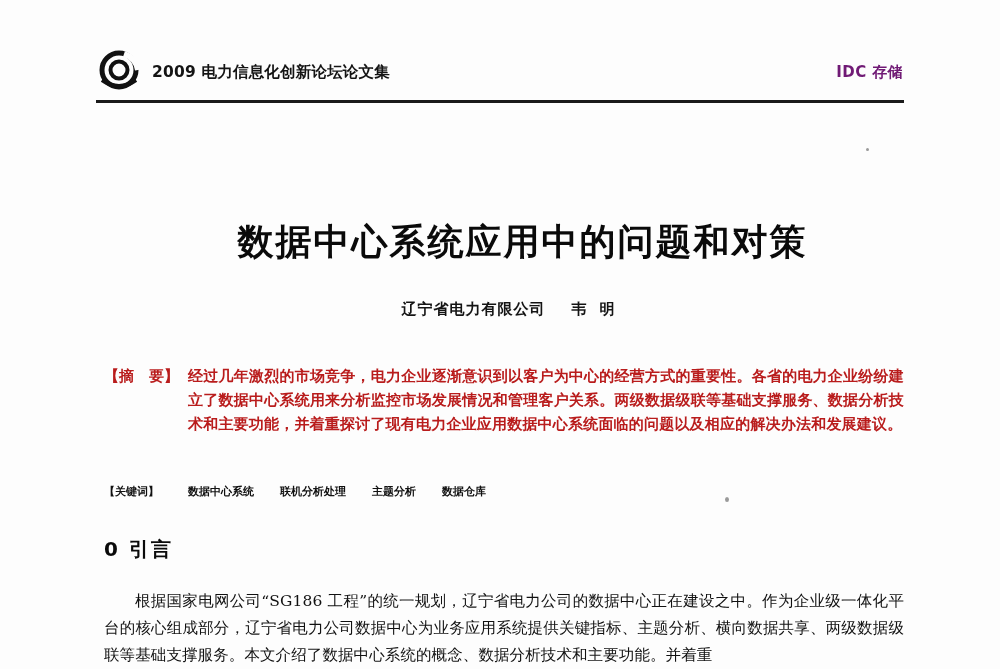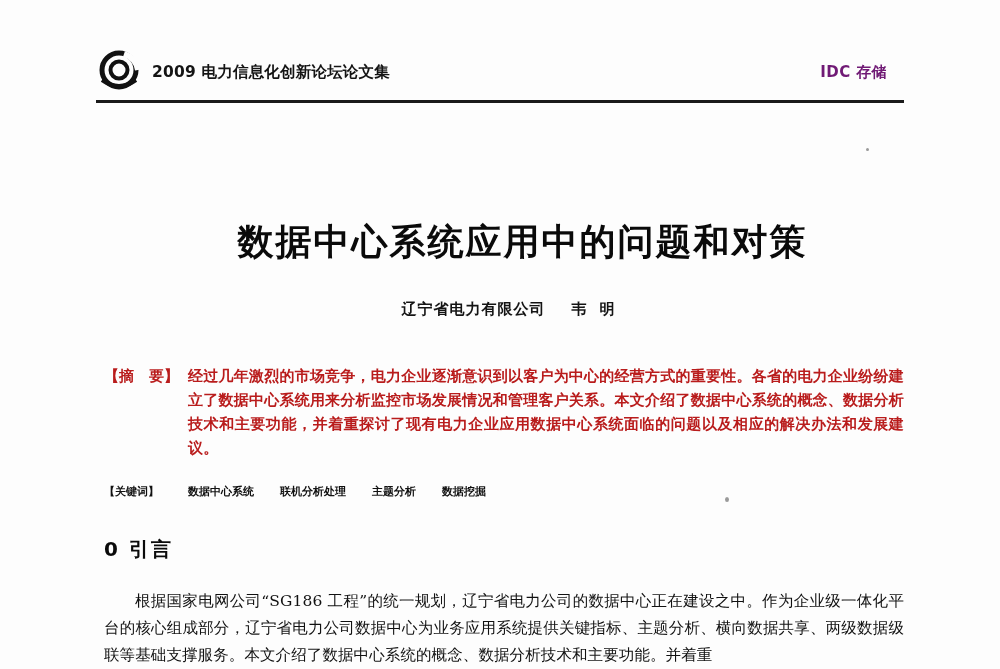--- a/index.html
+++ b/index.html
@@ -22,21 +22,21 @@
     box-sizing: border-box;
     padding: 0;
     background: #fdfdfd;
   }
 
   
   .header {
     position: absolute;
     top: 52px;
     left: 96px;
-    right: 113px;
+    right: 97px;
     height: 46px;
   }
   .header-inner {
     display: flex;
     align-items: center;
     justify-content: space-between;
     height: 40px;
   }
   .header-left {
     display: flex;
@@ -205,28 +205,28 @@
 
   <div class="doc-title">数据中心系统应用中的问题和对策</div>
 
   <div class="authors">
     <span>辽宁省电力有限公司</span><span class="author-name">韦 明</span>
   </div>
 
   <div class="abstract">
     <div class="abs-row">
       <div class="abs-label">【摘　要】</div>
-      <div class="abs-body">经过几年激烈的市场竞争，电力企业逐渐意识到以客户为中心的经营方式的重要性。各省的电力企业纷纷建立了数据中心系统用来分析监控市场发展情况和管理客户关系。本文介绍了数据中心系统的概念、数据分析技术和主要功能，并着重探讨了现有电力企业应用数据中心系统面临的问题以及相应的解决办法和发展建议。</div>
+      <div class="abs-body">经过几年激烈的市场竞争，电力企业逐渐意识到以客户为中心的经营方式的重要性。各省的电力企业纷纷建立了数据中心系统用来分析监控市场发展情况和管理客户关系。两级数据级联等基础支撑服务、数据分析技术和主要功能，并着重探讨了现有电力企业应用数据中心系统面临的问题以及相应的解决办法和发展建议。</div>
     </div>
   </div>
 
   <div class="keywords">
     <div class="kw-label">【关键词】</div>
     <div class="kw-items">
-      <span>数据中心系统</span><span>联机分析处理</span><span>主题分析</span><span>数据挖掘</span>
+      <span>数据中心系统</span><span>联机分析处理</span><span>主题分析</span><span>数据仓库</span>
     </div>
   </div>
 
   <div class="section-heading">0  引言</div>
 
   <div class="body-text">
     <p>根据国家电网公司“SG186 工程”的统一规划，辽宁省电力公司的数据中心正在建设之中。作为企业级一体化平台的核心组成部分，辽宁省电力公司数据中心为业务应用系统提供关键指标、主题分析、横向数据共享、两级数据级联等基础支撑服务。本文介绍了数据中心系统的概念、数据分析技术和主要功能。并着重</p>
   </div>
 
   <span class="speck" style="left:725px; top:497px; width:4px; height:5px;"></span>

